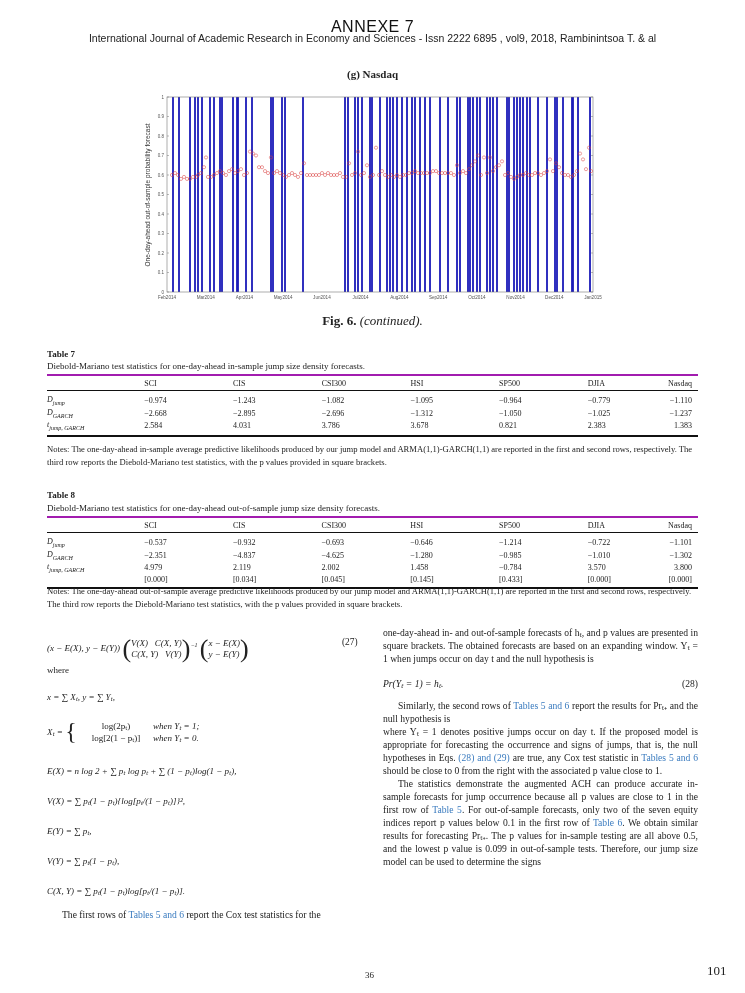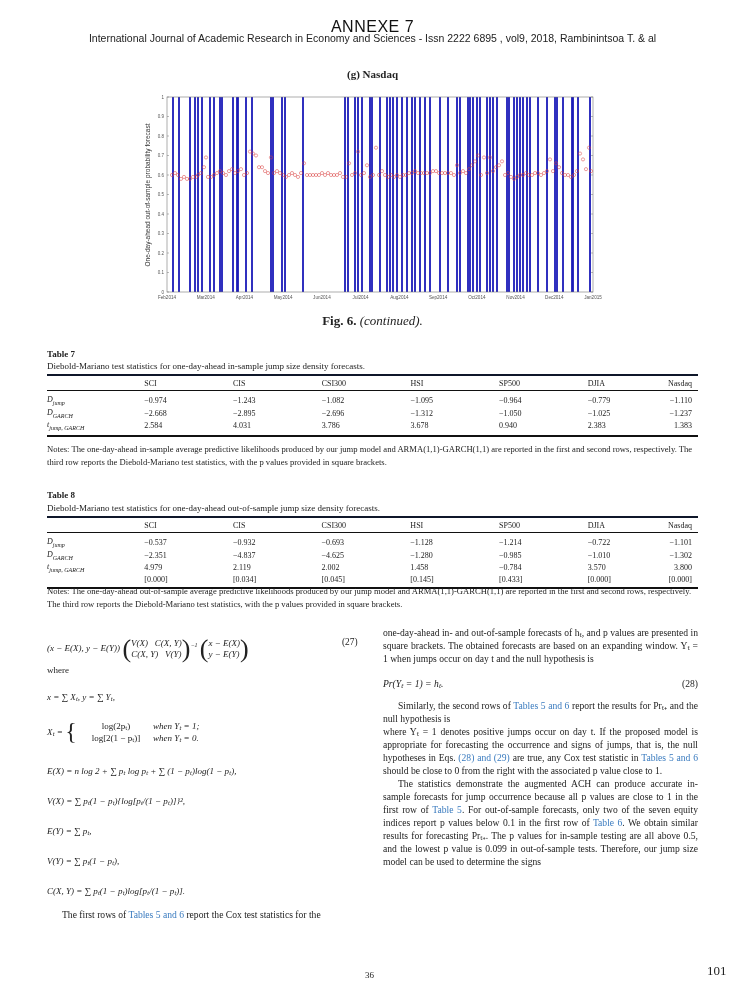--- a/index.html
+++ b/index.html
@@ -7,21 +7,21 @@
   .abs { position:absolute; }
   .header-journal { left:0; width:745px; top:32px; text-align:center; font-family:"Liberation Sans", sans-serif; font-size:10.5px; color:#222; }
   .header-annexe { left:0; width:745px; top:18px; text-align:center; font-family:"Liberation Sans", sans-serif; font-size:16px; color:#111; letter-spacing:0.5px; }
   .fig-subtitle { left:0; width:745px; top:68px; text-align:center; font-size:11px; font-weight:bold; }
   .chart { left:140px; top:92px; width:470px; height:215px; }
   .fig-caption { left:0; width:745px; top:313px; text-align:center; font-size:13px; }
   .fig-caption b { font-weight:bold; }
   .tbl-title { left:47px; font-size:9px; font-weight:bold; }
   .tbl-desc { left:47px; font-size:9px; }
   table.dm { position:absolute; left:47px; width:651px; border-collapse:collapse; font-size:8px; }
-  table.dm thead tr th { font-weight:normal; text-align:left; padding:3px 0 2px 0; border-top:2px solid #0f172a; border-bottom:1px solid #111; }
+  table.dm thead tr th { font-weight:normal; text-align:left; padding:3px 0 2px 0; border-top:2px solid #a21caf; border-bottom:1px solid #111; }
   table.dm tbody tr td { padding:0; line-height:10px; }
   table.dm tbody tr:first-child td { padding-top:4px; }
   table.dm tbody tr:last-child td { padding-bottom:2px; border-bottom:2px solid #111; }
   table.dm .rl { width:102px; font-style:italic; }
   table.dm .rl sub { font-size:6px; font-style:italic; }
   table.dm td.nas, table.dm th.nas { text-align:right; padding-right:6px; }
   .notes { left:47px; width:651px; font-size:8.6px; line-height:12.5px; }
   .col-left { left:47px; width:315px; font-size:9.2px; }
   .col-right { left:383px; width:315px; font-size:9.6px; line-height:13px; text-align:justify; }
   .eq { position:absolute; font-size:9px; font-style:italic; white-space:nowrap; }
@@ -345,21 +345,21 @@
         <td>−1.050</td>
         <td>−1.025</td>
         <td class="nas">−1.237</td>
       </tr>
       <tr>
         <td class="rl">t<sub>jump, GARCH</sub></td>
         <td>2.584</td>
         <td>4.031</td>
         <td>3.786</td>
         <td>3.678</td>
-        <td>0.940</td>
+        <td>0.821</td>
         <td>2.383</td>
         <td class="nas">1.383</td>
       </tr>
     </tbody>
   </table>
 <div class="abs notes" style="top:443px;">Notes: The one-day-ahead in-sample average predictive likelihoods produced by our jump model and ARMA(1,1)-GARCH(1,1) are reported in the first and second rows, respectively. The third row reports the Diebold-Mariano test statistics, with the p values provided in square brackets.</div>
 
 <div class="abs tbl-title" style="top:490px;">Table 8</div>
 <div class="abs tbl-desc" style="top:503px;">Diebold-Mariano test statistics for one-day-ahead out-of-sample jump size density forecasts.</div>
 <table class="dm" id="t8" style="top:516px;">
@@ -374,21 +374,21 @@
         <th style="width:84px">DJIA</th>
         <th class="nas">Nasdaq</th>
       </tr>
     </thead>
     <tbody>
       <tr>
         <td class="rl">D<sub>jump</sub></td>
         <td>−0.537</td>
         <td>−0.932</td>
         <td>−0.693</td>
-        <td>−1.128</td>
+        <td>−0.646</td>
         <td>−1.214</td>
         <td>−0.722</td>
         <td class="nas">−1.101</td>
       </tr>
       <tr>
         <td class="rl">D<sub>GARCH</sub></td>
         <td>−2.351</td>
         <td>−4.837</td>
         <td>−4.625</td>
         <td>−1.280</td>

